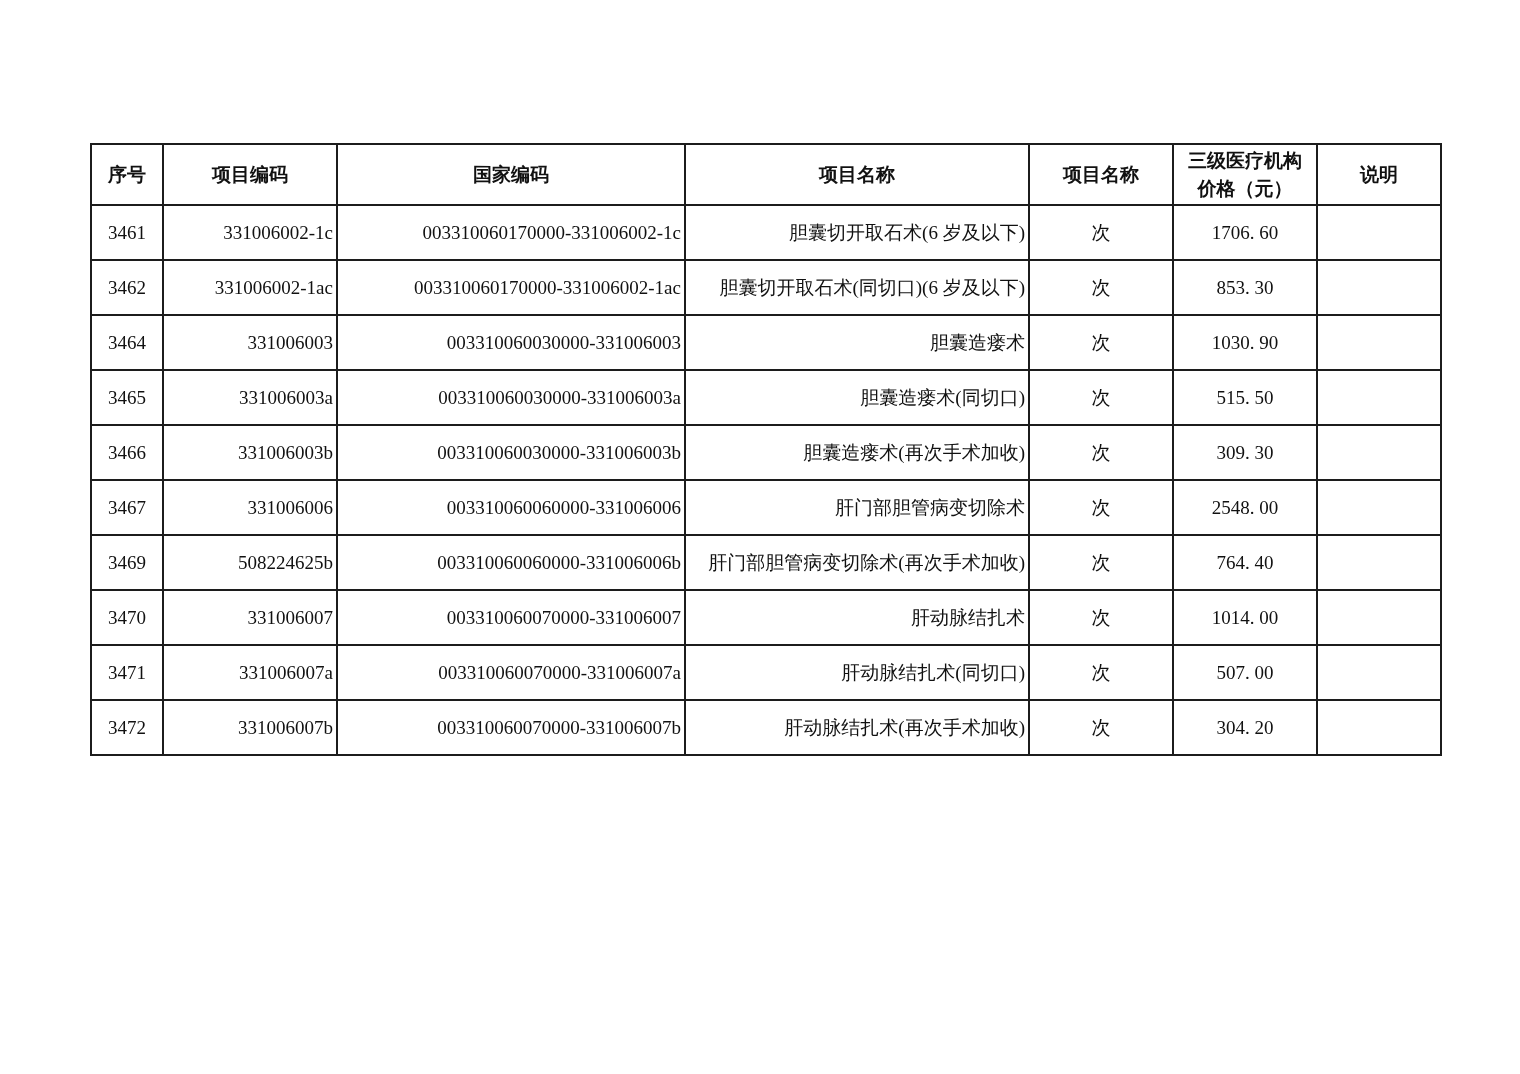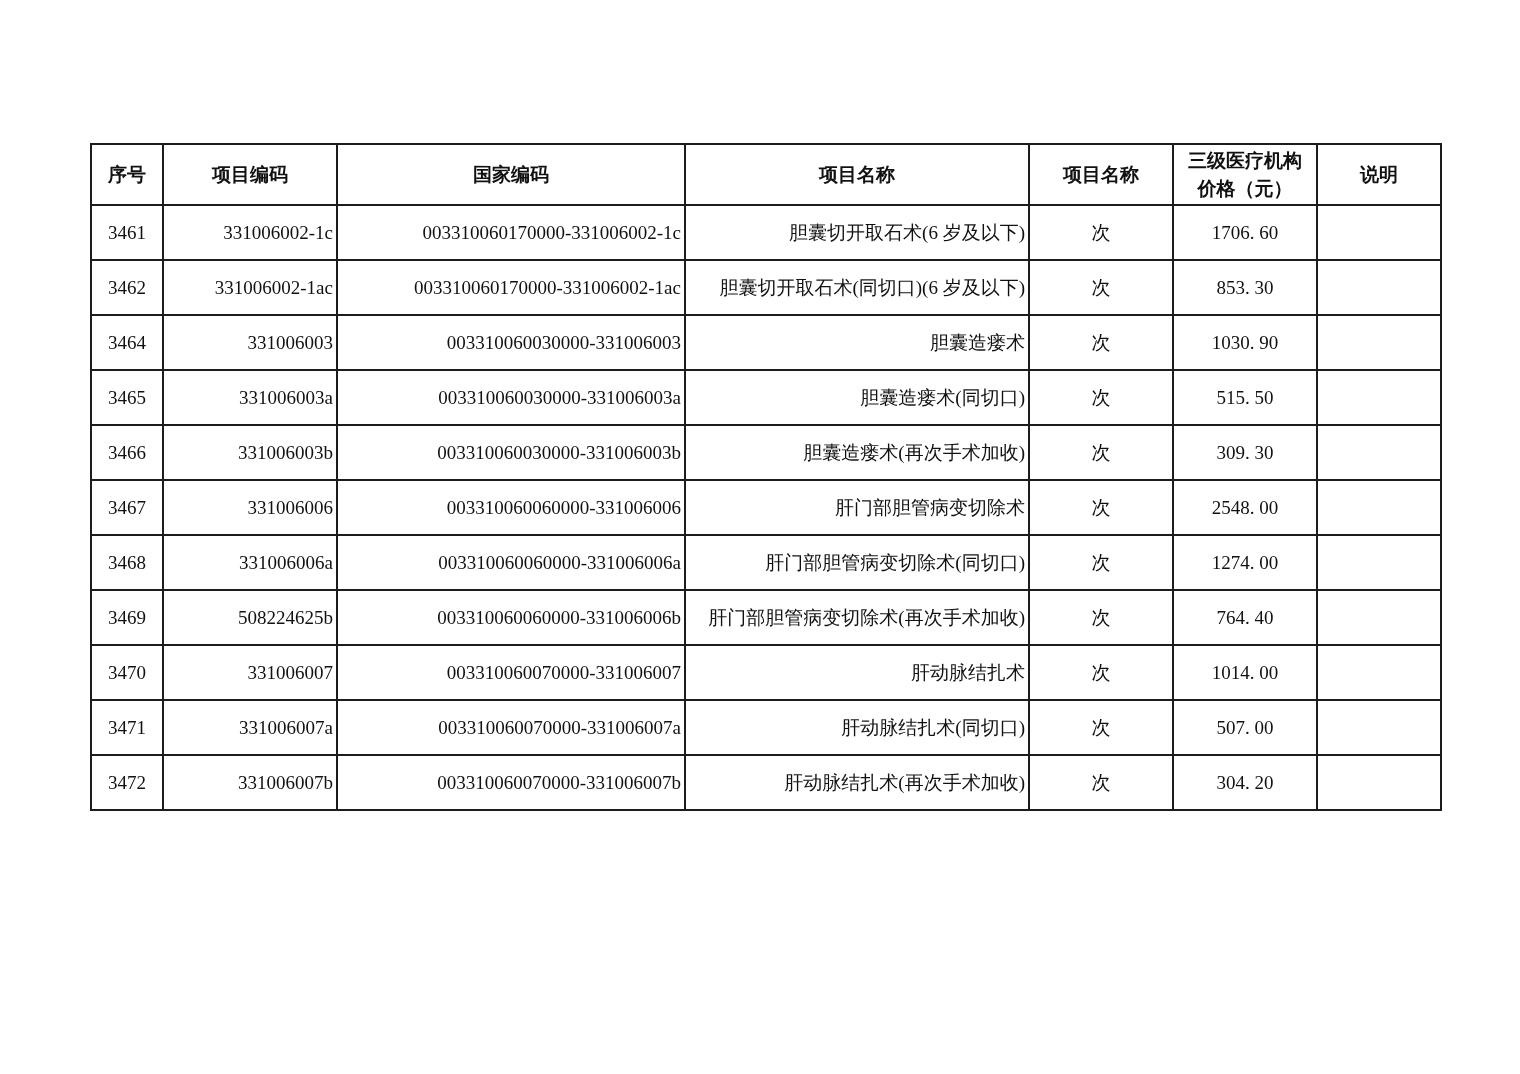--- a/index.html
+++ b/index.html
@@ -138,29 +138,20 @@
         <tr>
           <td class="ac">3467</td>
           <td class="al">331006006</td>
           <td class="al">003310060060000-331006006</td>
           <td class="al">肝门部胆管病变切除术</td>
           <td class="ac">次</td>
           <td class="ac">2548. 00</td>
           <td class="ac"></td>
         </tr>
         <tr>
-          <td class="ac">3468</td>
-          <td class="al">331006006a</td>
-          <td class="al">003310060060000-331006006a</td>
-          <td class="al">肝门部胆管病变切除术(同切口)</td>
-          <td class="ac">次</td>
-          <td class="ac">1274. 00</td>
-          <td class="ac"></td>
-        </tr>
-        <tr>
           <td class="ac">3469</td>
           <td class="al">508224625b</td>
           <td class="al">003310060060000-331006006b</td>
           <td class="al">肝门部胆管病变切除术(再次手术加收)</td>
           <td class="ac">次</td>
           <td class="ac">764. 40</td>
           <td class="ac"></td>
         </tr>
         <tr>
           <td class="ac">3470</td>

